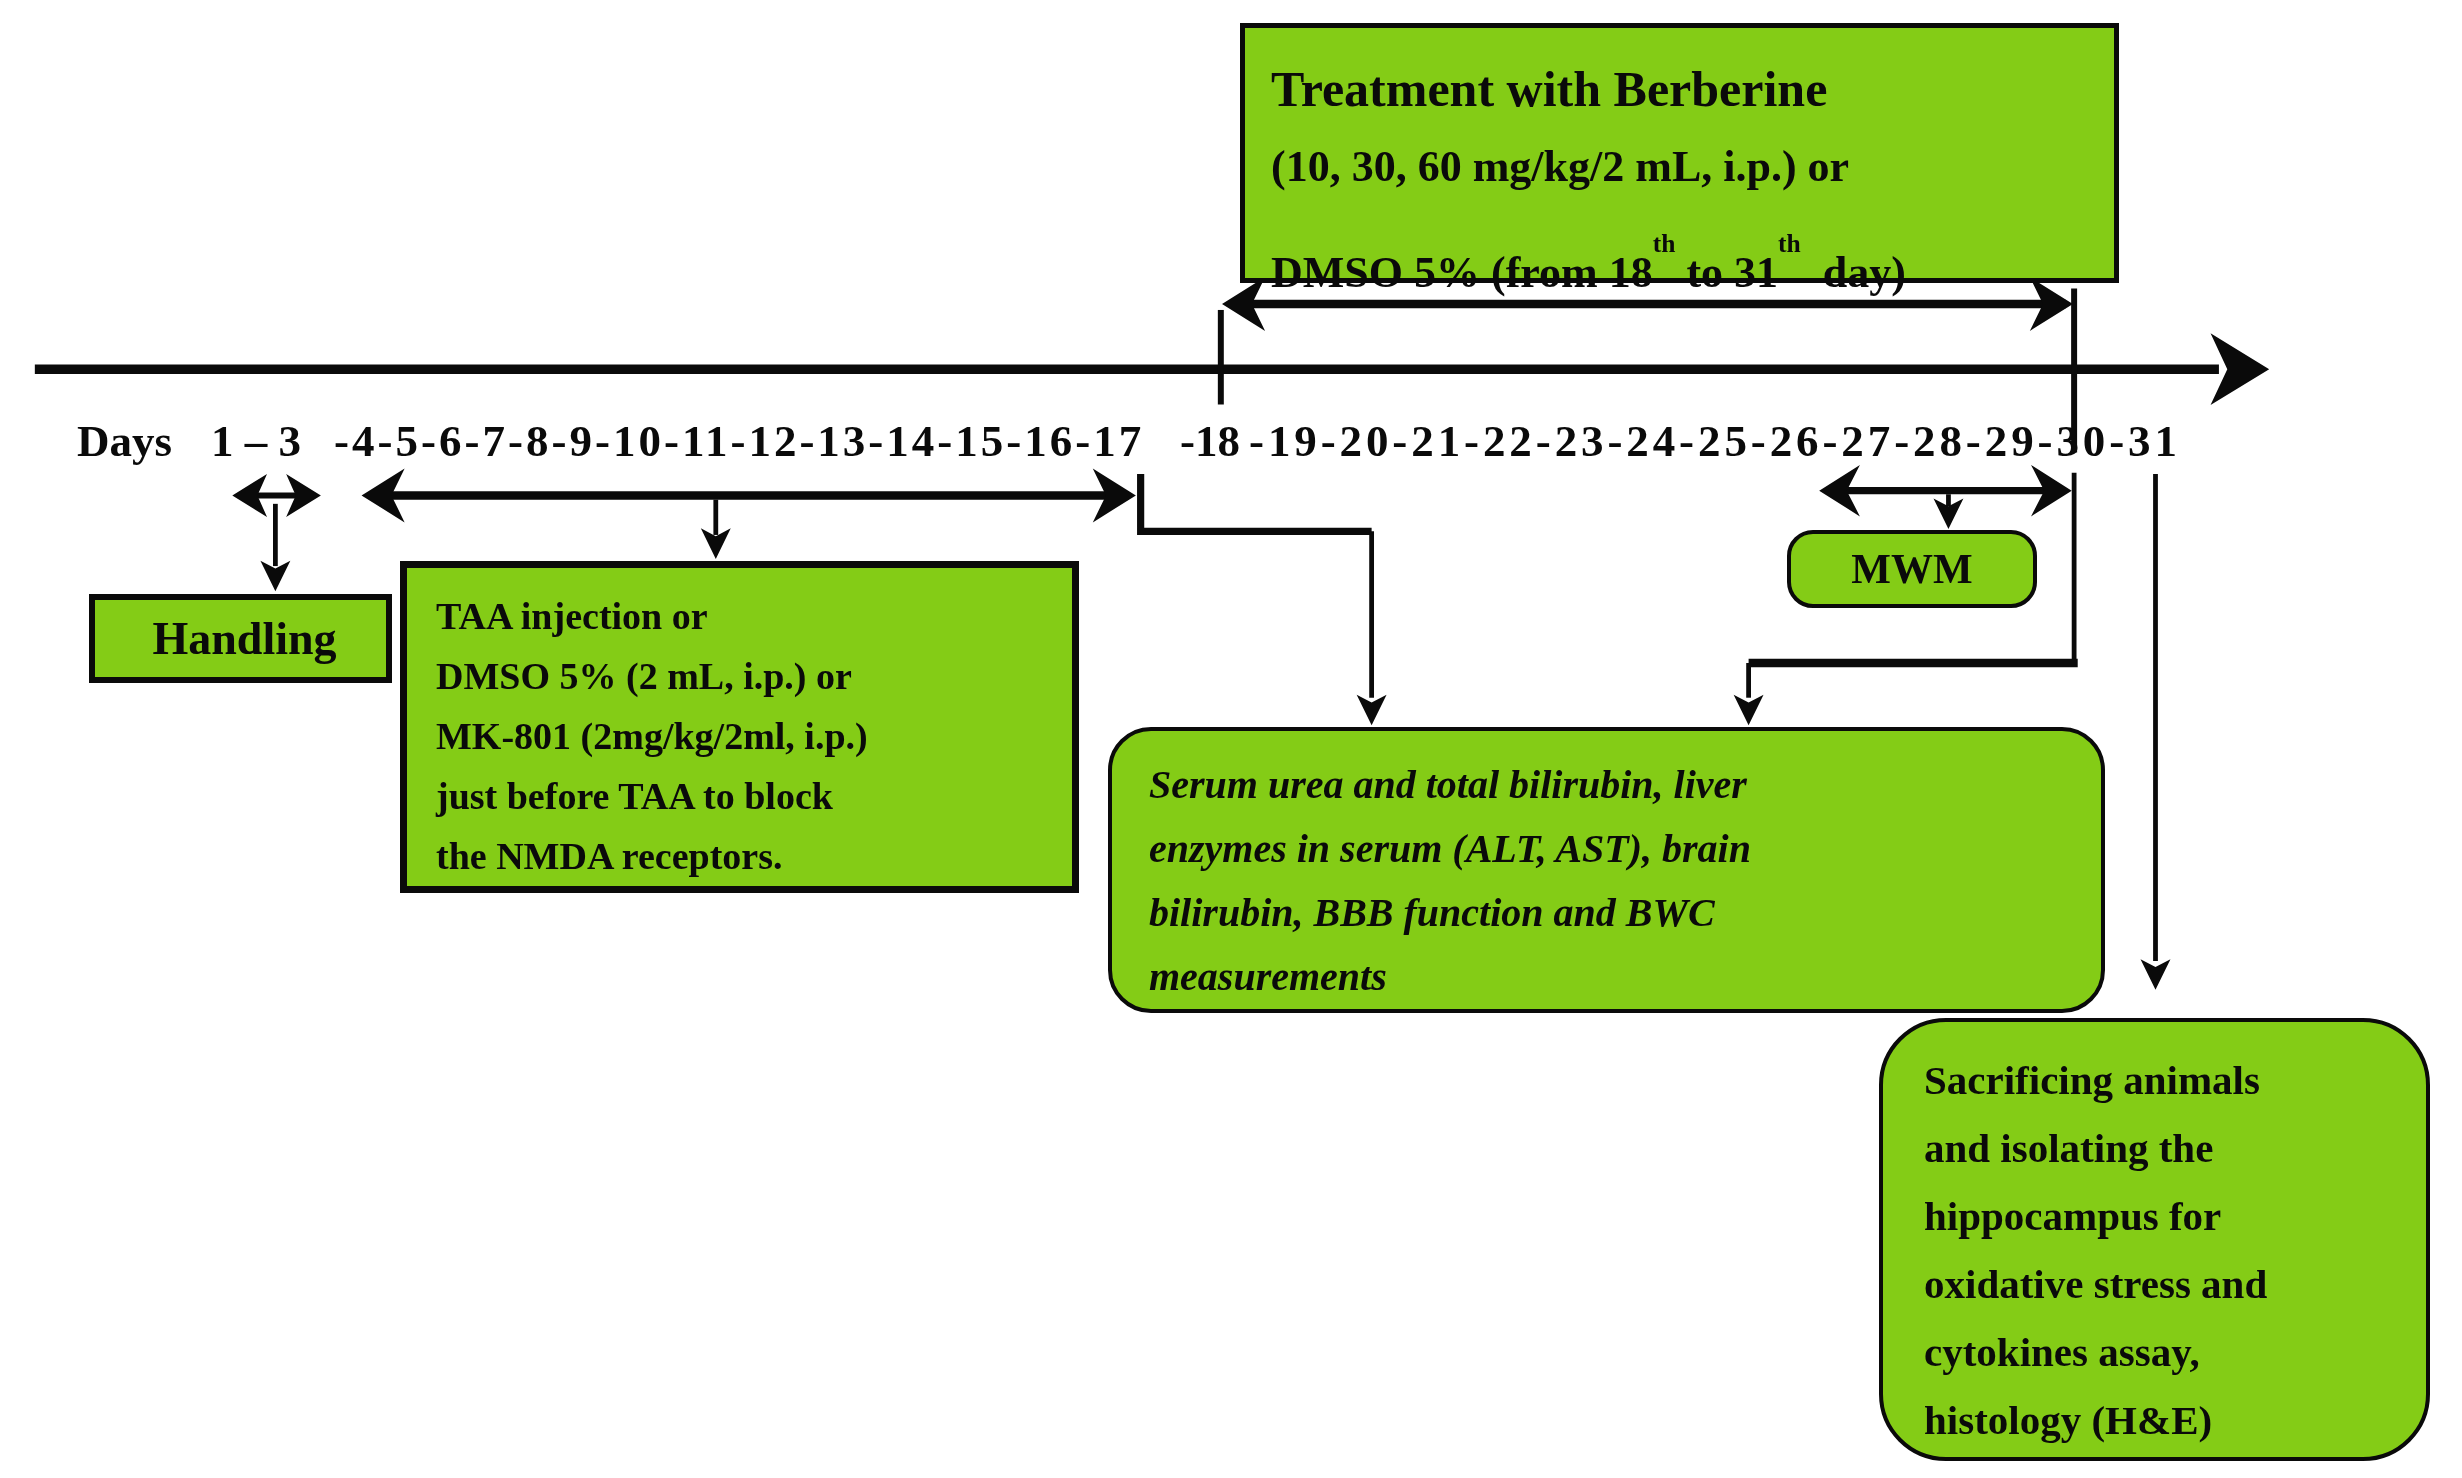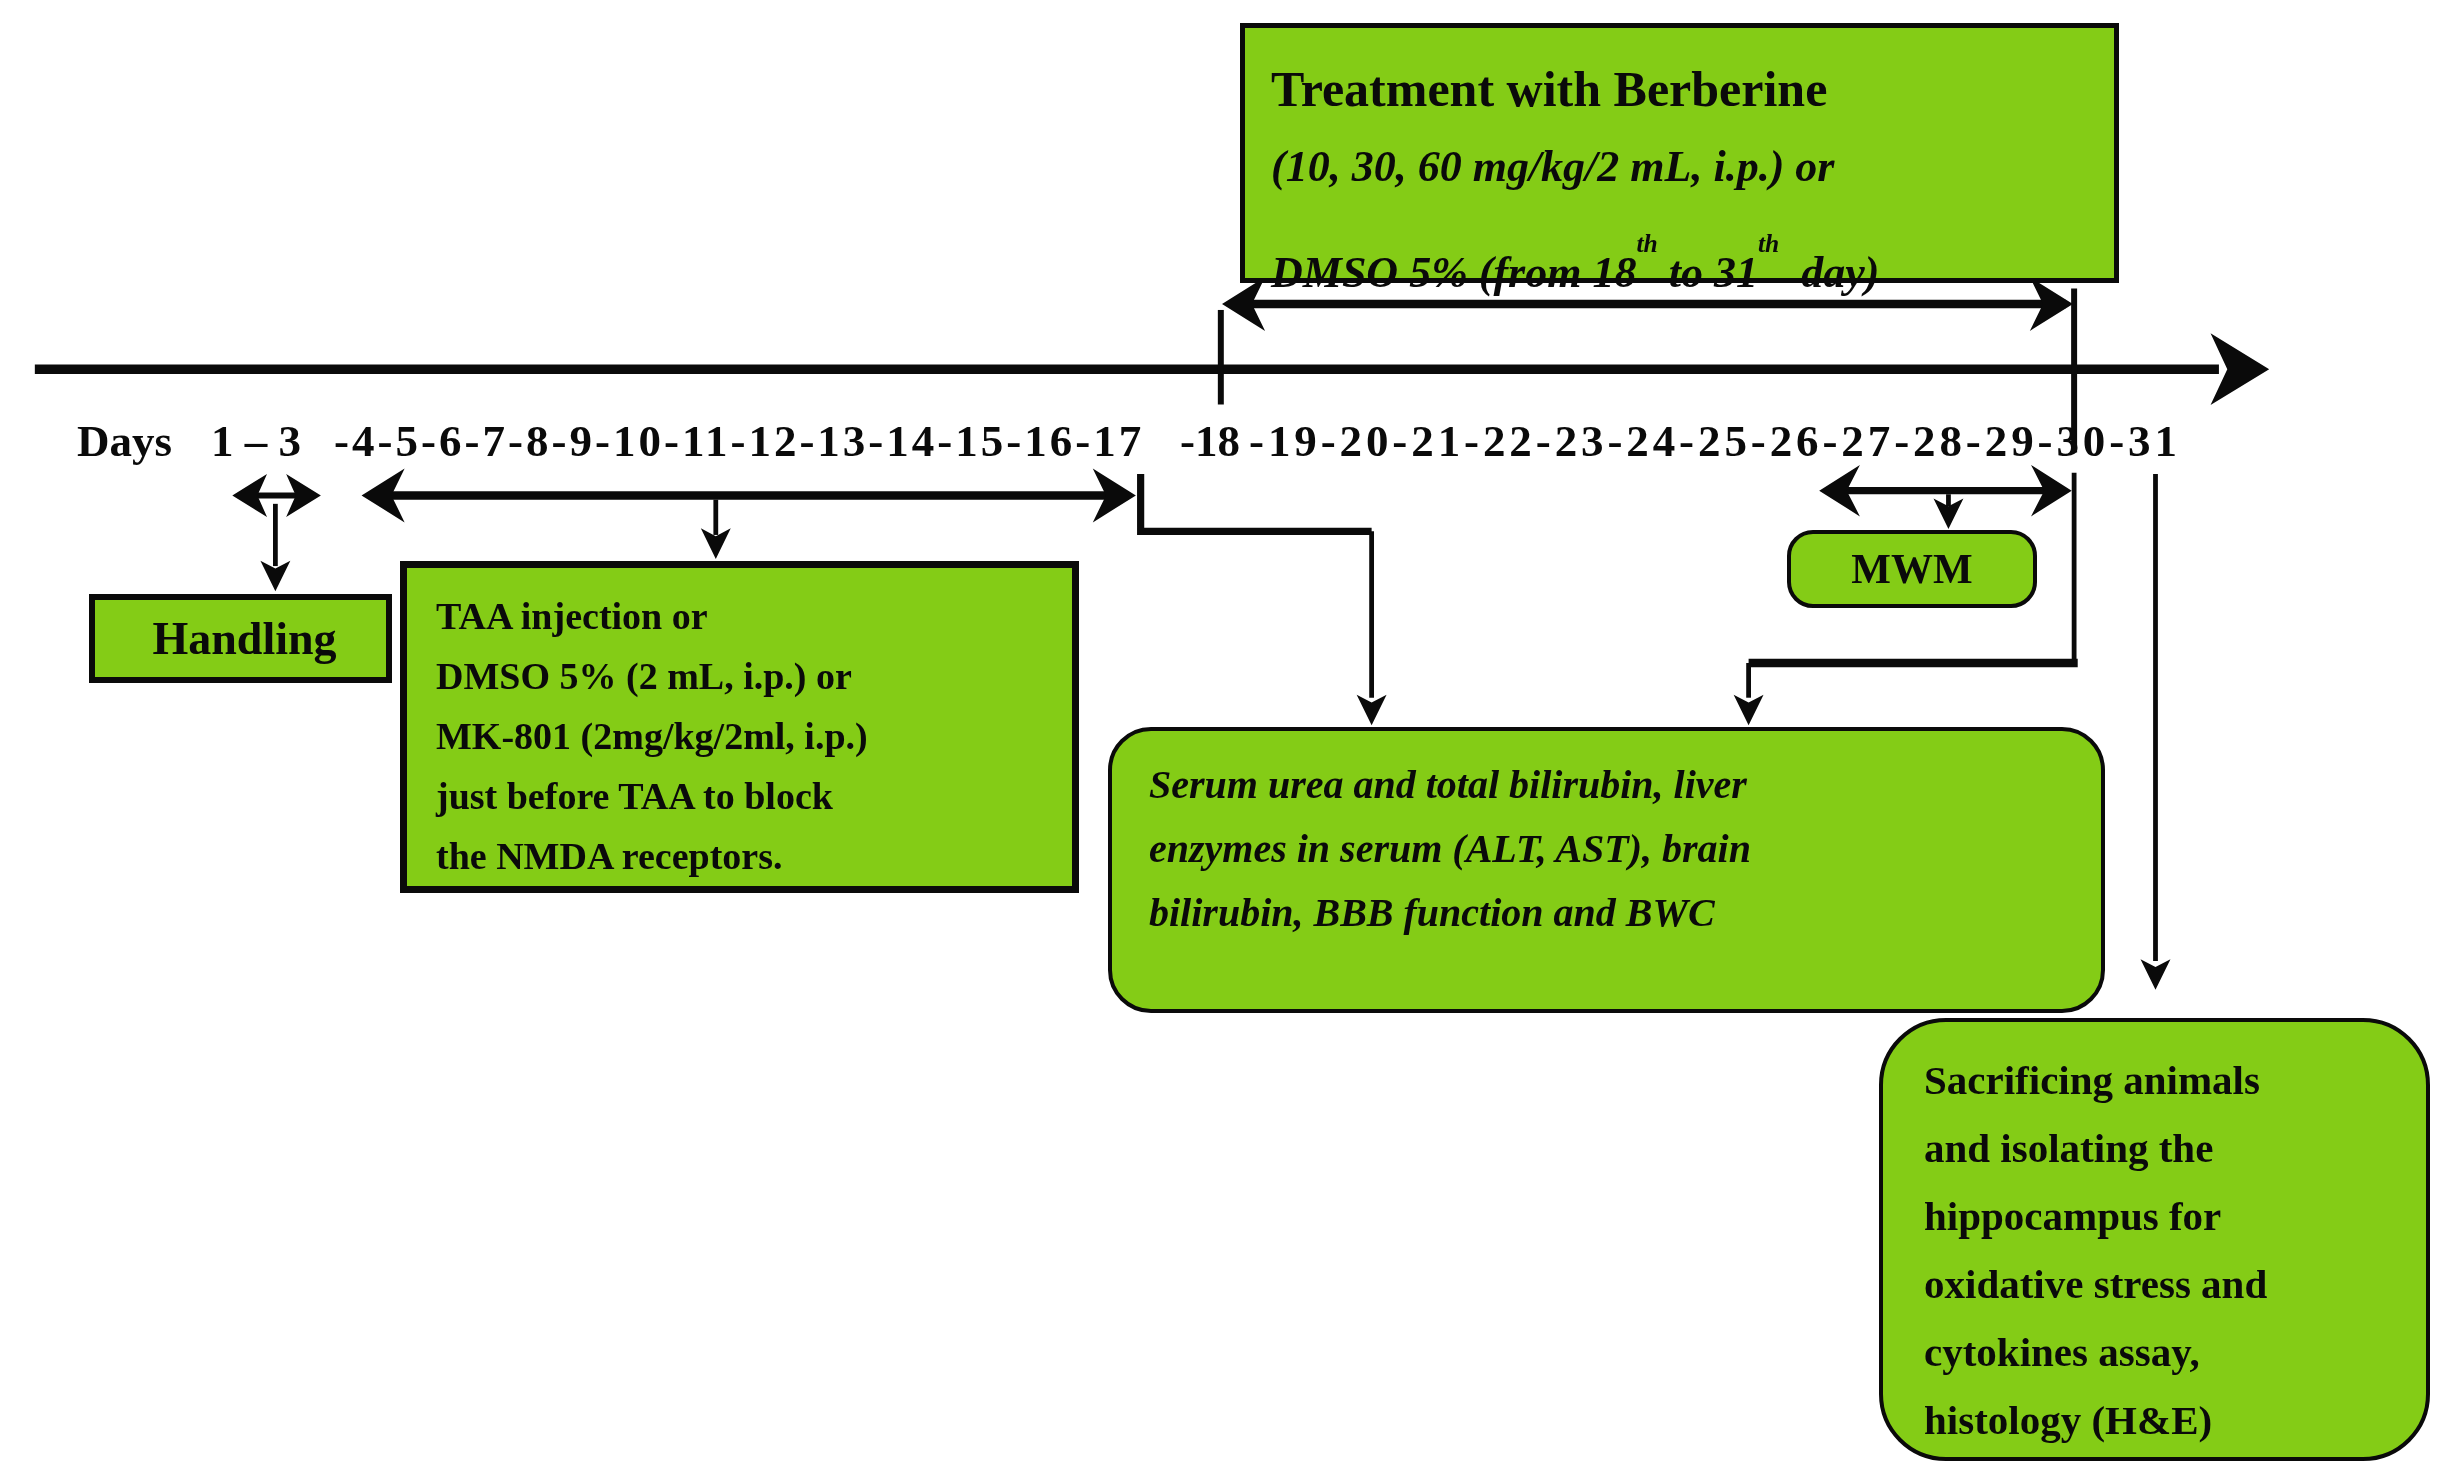--- a/index.html
+++ b/index.html
@@ -50,21 +50,21 @@
   }
   .sup {
     font-size: 58%;
     vertical-align: 45%;
     font-weight: bold;
   }
 
   
   #treatment-box { left: 1240px; top: 23px; width: 879px; height: 260px; border-width: 5.4px; padding: 23px 12px 0 26px; }
   #treatment-box .l1 { font-size: 50px; line-height: 77px; }
-  #treatment-box .l2, #treatment-box .l3 { font-size: 44px; line-height: 77px; font-style: italic; }
+  #treatment-box .l2, #treatment-box .l3 { font-size: 44px; line-height: 77px; }
 
   
   #handling-box { left: 89px; top: 594px; width: 303px; height: 89px; border-width: 6px; font-size: 46px; padding-left: 8px; }
 
   
   #taa-box { left: 400px; top: 561px; width: 679px; height: 332px; border-width: 7.8px; padding: 18px 6px 0 29px; }
   #taa-box .line { font-size: 38px; line-height: 60px; }
 
   
   #mwm-box { left: 1787px; top: 530px; width: 250px; height: 78px; border-width: 4.8px; border-radius: 26px; font-size: 42px; }
@@ -156,20 +156,21 @@
   </div>
 
   <div class="box centered" id="mwm-box">
     <span class="box-text">MWM</span>
   </div>
 
   <div class="box" id="serum-box">
     <div class="line">Serum urea and total bilirubin, liver</div>
     <div class="line">enzymes in serum (ALT, AST), brain</div>
     <div class="line">bilirubin, BBB function and BWC</div>
+    <div class="line">measurements</div>
   </div>
 
   <div class="box" id="sacrifice-box">
     <div class="line">Sacrificing animals</div>
     <div class="line">and isolating the</div>
     <div class="line">hippocampus for</div>
     <div class="line">oxidative stress and</div>
     <div class="line">cytokines assay,</div>
     <div class="line">histology (H&amp;E)</div>
   </div>

